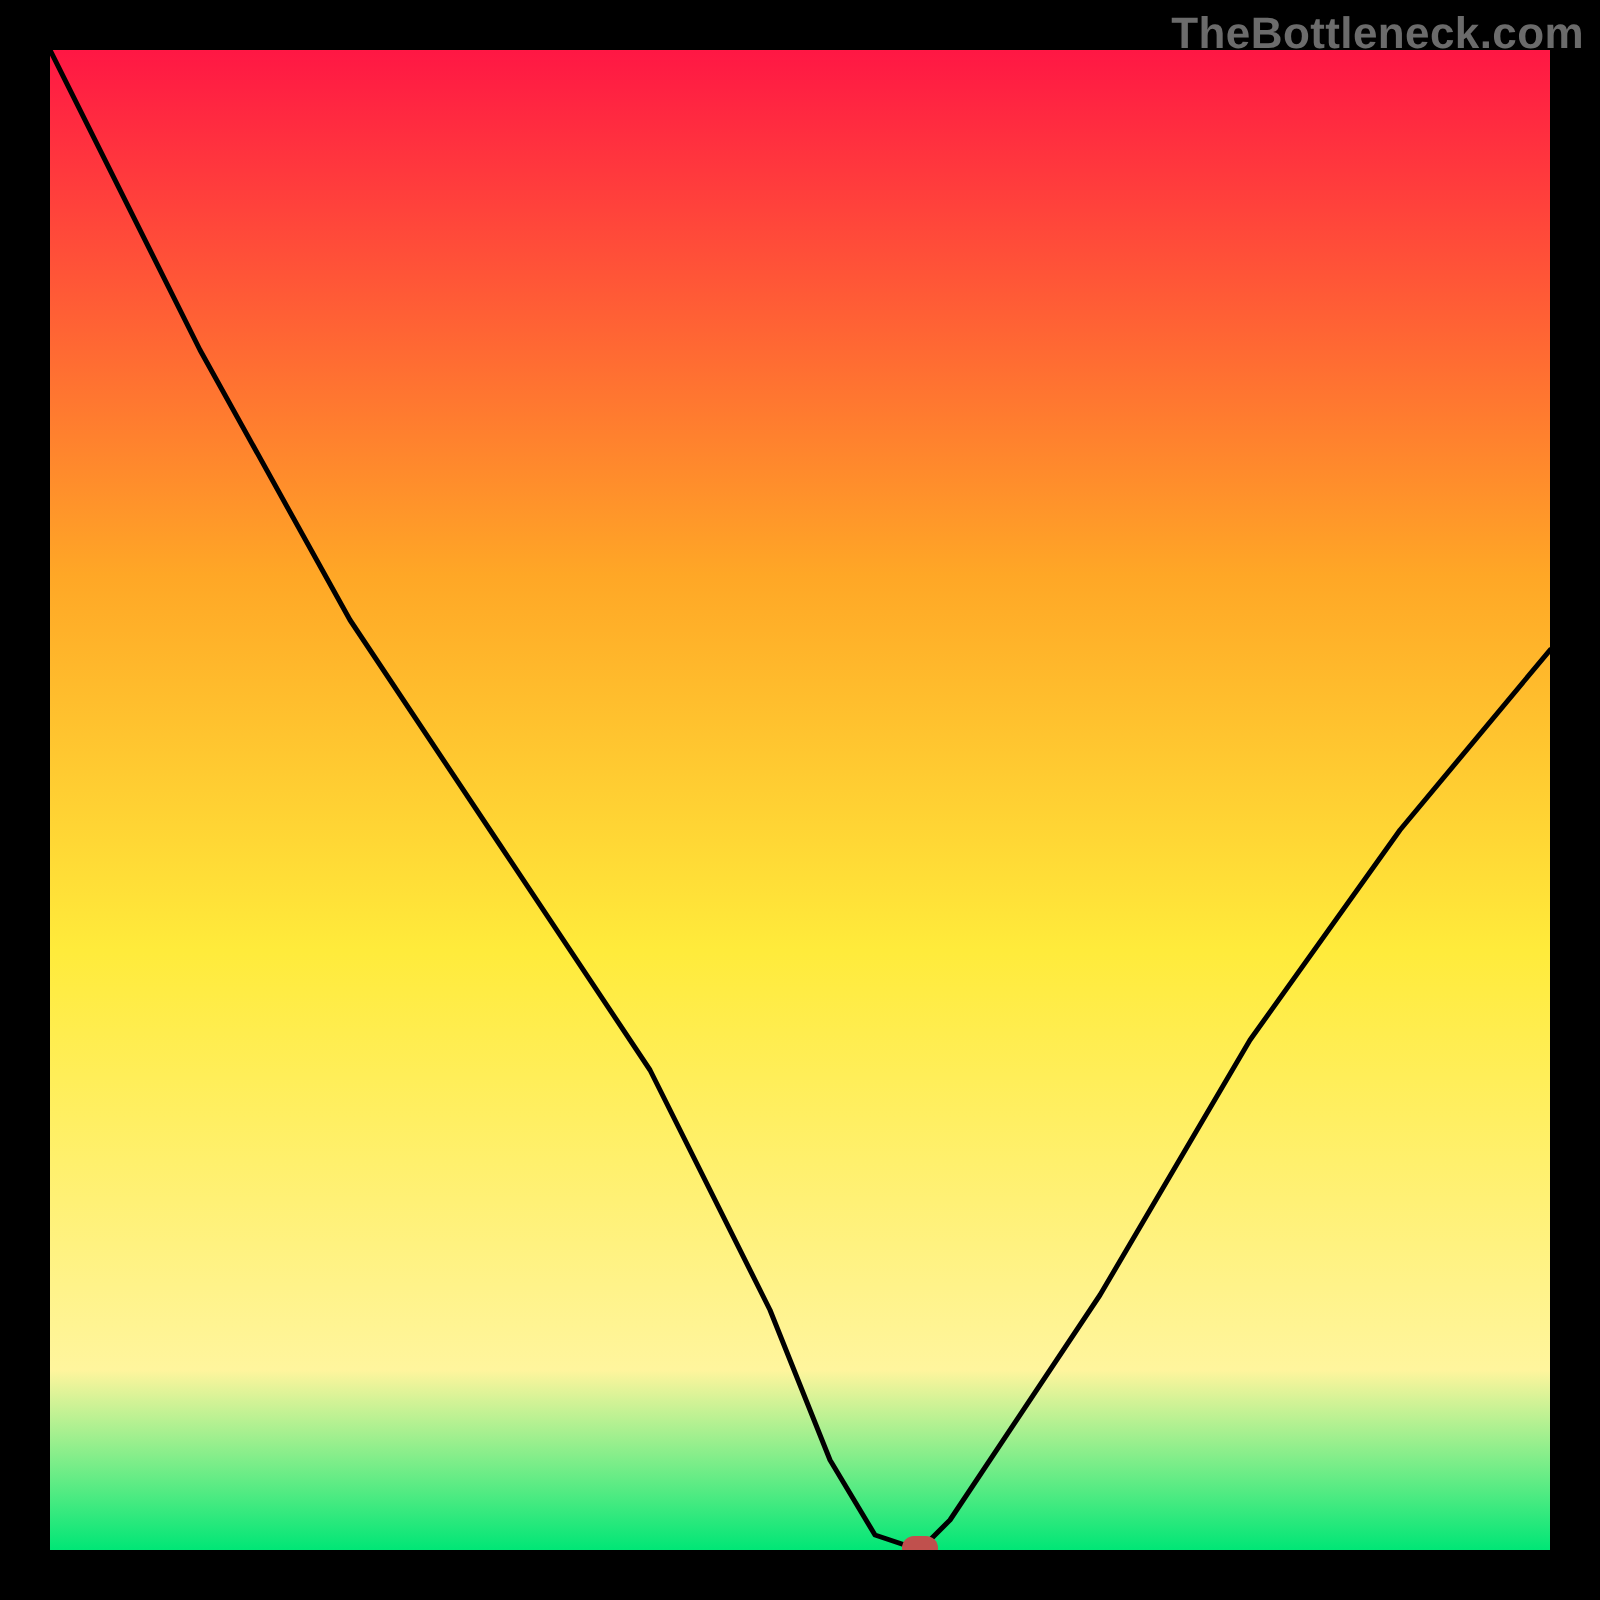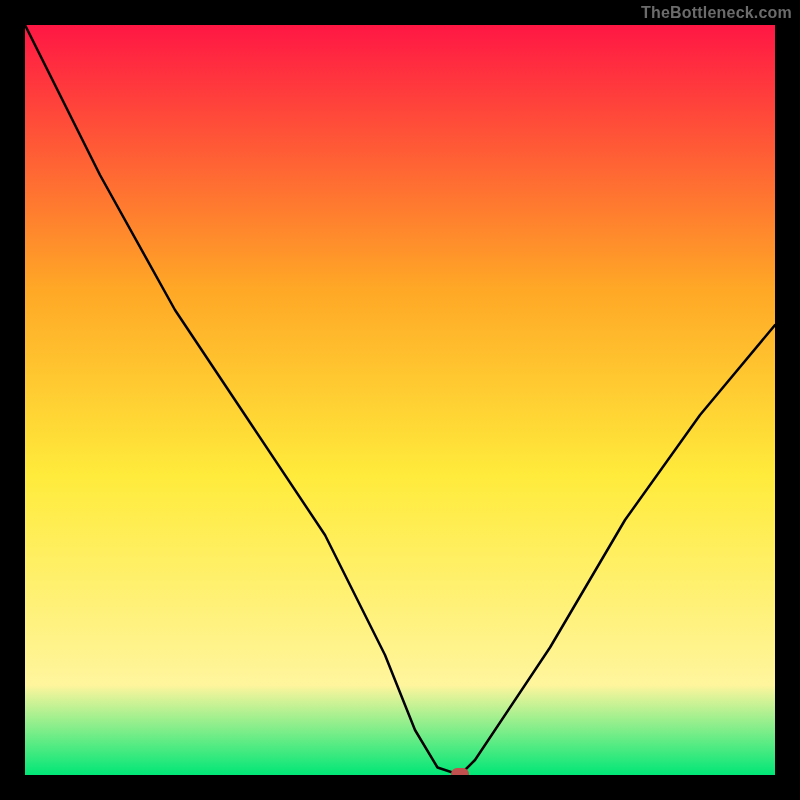--- a/index.html
+++ b/index.html
@@ -8,21 +8,21 @@
     position: relative;
     width: 800px;
     height: 800px;
     background: #000;
   }
   .watermark {
     position: absolute;
     top: 4px;
     right: 8px;
     font-family: Arial, Helvetica, sans-serif;
-    font-size: 16px;
+    font-size: 22px;
     font-weight: 600;
     color: #6b6b6b;
     letter-spacing: 0.2px;
   }
   .plot {
     position: absolute;
     left: 25px;
     top: 25px;
     width: 750px;
     height: 750px;

